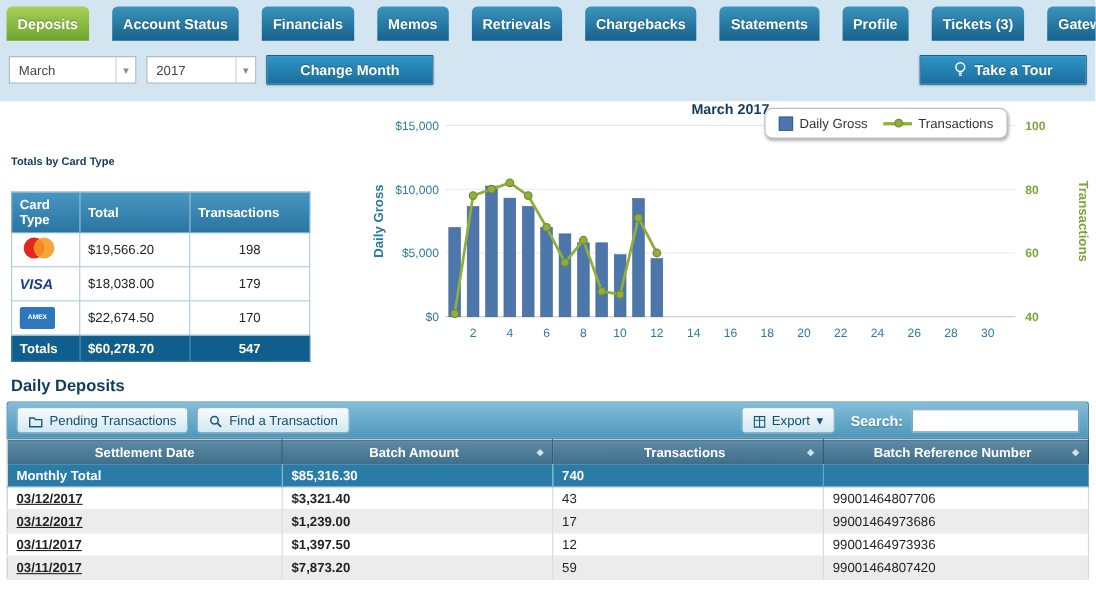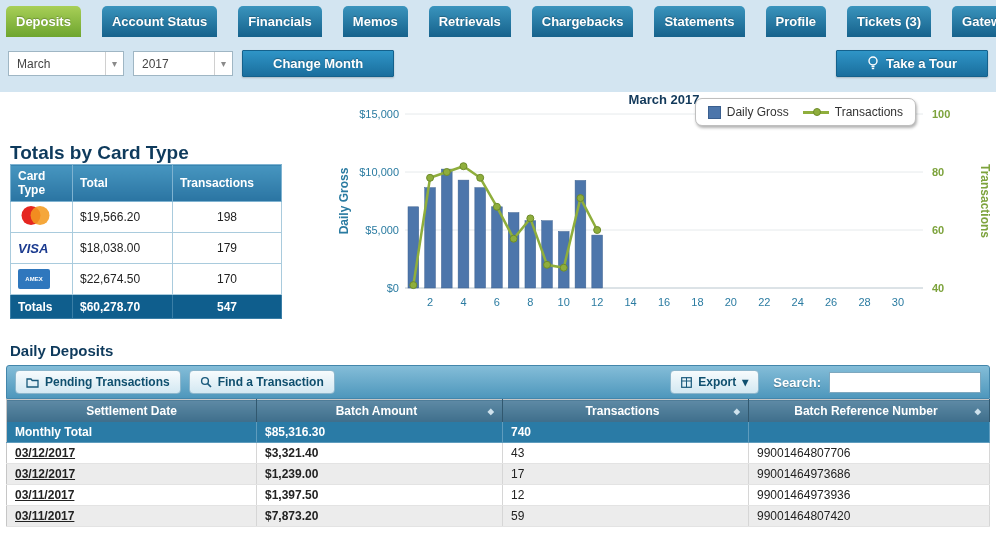--- a/index.html
+++ b/index.html
@@ -21,21 +21,21 @@
   .sel-month{width:116px}
   .sel-year{width:100px}
   .btn-blue{display:inline-flex;align-items:flex-end;gap:7px;background:linear-gradient(#2f95c7,#1a6e9d);color:#fff;
             font-weight:bold;font-size:13px;border:1px solid #14618c;border-radius:1px;padding:5px 30px;cursor:pointer;
             text-shadow:0 -1px 1px rgba(0,0,0,.3);box-shadow:0 1px 2px rgba(0,0,0,.2)}
   .tour{margin-left:auto}
 
   
   .main{display:flex;padding:0 6px;height:242px}
   .left-col{width:332px;padding:50px 10px 0 4px}
-  .section-title{color:#0e3a5c;font-size:19px;font-weight:bold;margin-bottom:0}
+  .section-title{color:#0e3a5c;font-size:10px;font-weight:bold;margin-bottom:21px}
   .card-table{border-collapse:collapse;width:272px;font-size:12px}
   .card-table th{background:linear-gradient(#4796c0,#2a74a2);color:#fff;text-align:left;padding:4px 7px;
                  border:1px solid #7fb3d1;font-size:12px}
   .card-table td{border:1px solid #a9cbdd;padding:2px 7px;height:31px;background:#fff;vertical-align:middle}
   .card-table td.num{text-align:center}
   .card-table .totals td{background:#0f5e8d;color:#fff;font-weight:bold;height:24px;border-color:#3a7ea6}
   .visa{font-style:italic;font-weight:bold;color:#1a3a8f;font-size:13px;letter-spacing:0}
   .amex{display:inline-flex;align-items:center;justify-content:center;width:32px;height:20px;background:#2f77bd;
         color:#fff;font-size:6px;font-weight:bold;border-radius:2px}
 
@@ -48,22 +48,22 @@
   .lg-swatch{width:13px;height:13px;background:#4d76ab;border:1px solid #3a5f8f;display:inline-block}
   .lg-line{width:26px;height:3px;background:#8fae3c;position:relative;display:inline-block}
   .lg-dot{position:absolute;left:10px;top:-3px;width:8px;height:8px;border-radius:50%;background:#8fae3c;
           border:1px solid #6e8c2b}
 
   
   .deposits{padding:4px 6px 0}
   .deposits .section-title{margin:4px 0 6px 4px;font-size:15px}
   .dep-toolbar{display:flex;align-items:center;gap:8px;background:linear-gradient(#84bdd8,#4e97bc);
                border:1px solid #4386ab;border-radius:3px 3px 0 0;padding:5px 8px;height:34px}
-  .tool-btn{display:inline-flex;align-items:center;gap:6px;background:linear-gradient(#f7fbfd,#d3e8f2);
-            border:1px solid #8cb6cc;border-radius:4px;color:#0f4f6e;font-weight:bold;font-size:12px;
+  .tool-btn{display:inline-flex;align-items:flex-end;gap:6px;background:linear-gradient(#f7fbfd,#d3e8f2);
+            border:1px solid #8cb6cc;border-radius:4px;color:#0f4f6e;font-weight:normal;font-size:12px;
             padding:4px 10px;cursor:pointer}
   .export{margin-left:auto}
   .search-label{color:#fff;font-weight:bold;font-size:13px;margin-left:6px;text-shadow:0 1px 1px rgba(0,0,0,.25)}
   .search-input{width:152px;height:21px;border:1px solid #7ea8bf;background:#fff;padding:0 5px;font-size:12px;
                 font-family:"Liberation Sans",sans-serif}
   .dep-table{width:100%;border-collapse:collapse;font-size:12px;table-layout:fixed;border:1px solid #c6c6c6}
   .dep-table th{background:linear-gradient(#5e8aa5,#3e6e8b);color:#fff;text-align:center;font-size:12px;
                 padding:3px 8px;border-right:1px solid #31586f;height:22px;cursor:pointer}
   .sort{float:right;color:#cfe2ed;font-size:8px;margin-top:3px}
   .dep-table td{padding:2px 8px;height:21px;border-right:1px solid #d6d6d6;border-bottom:1px solid #e3e3e3;

